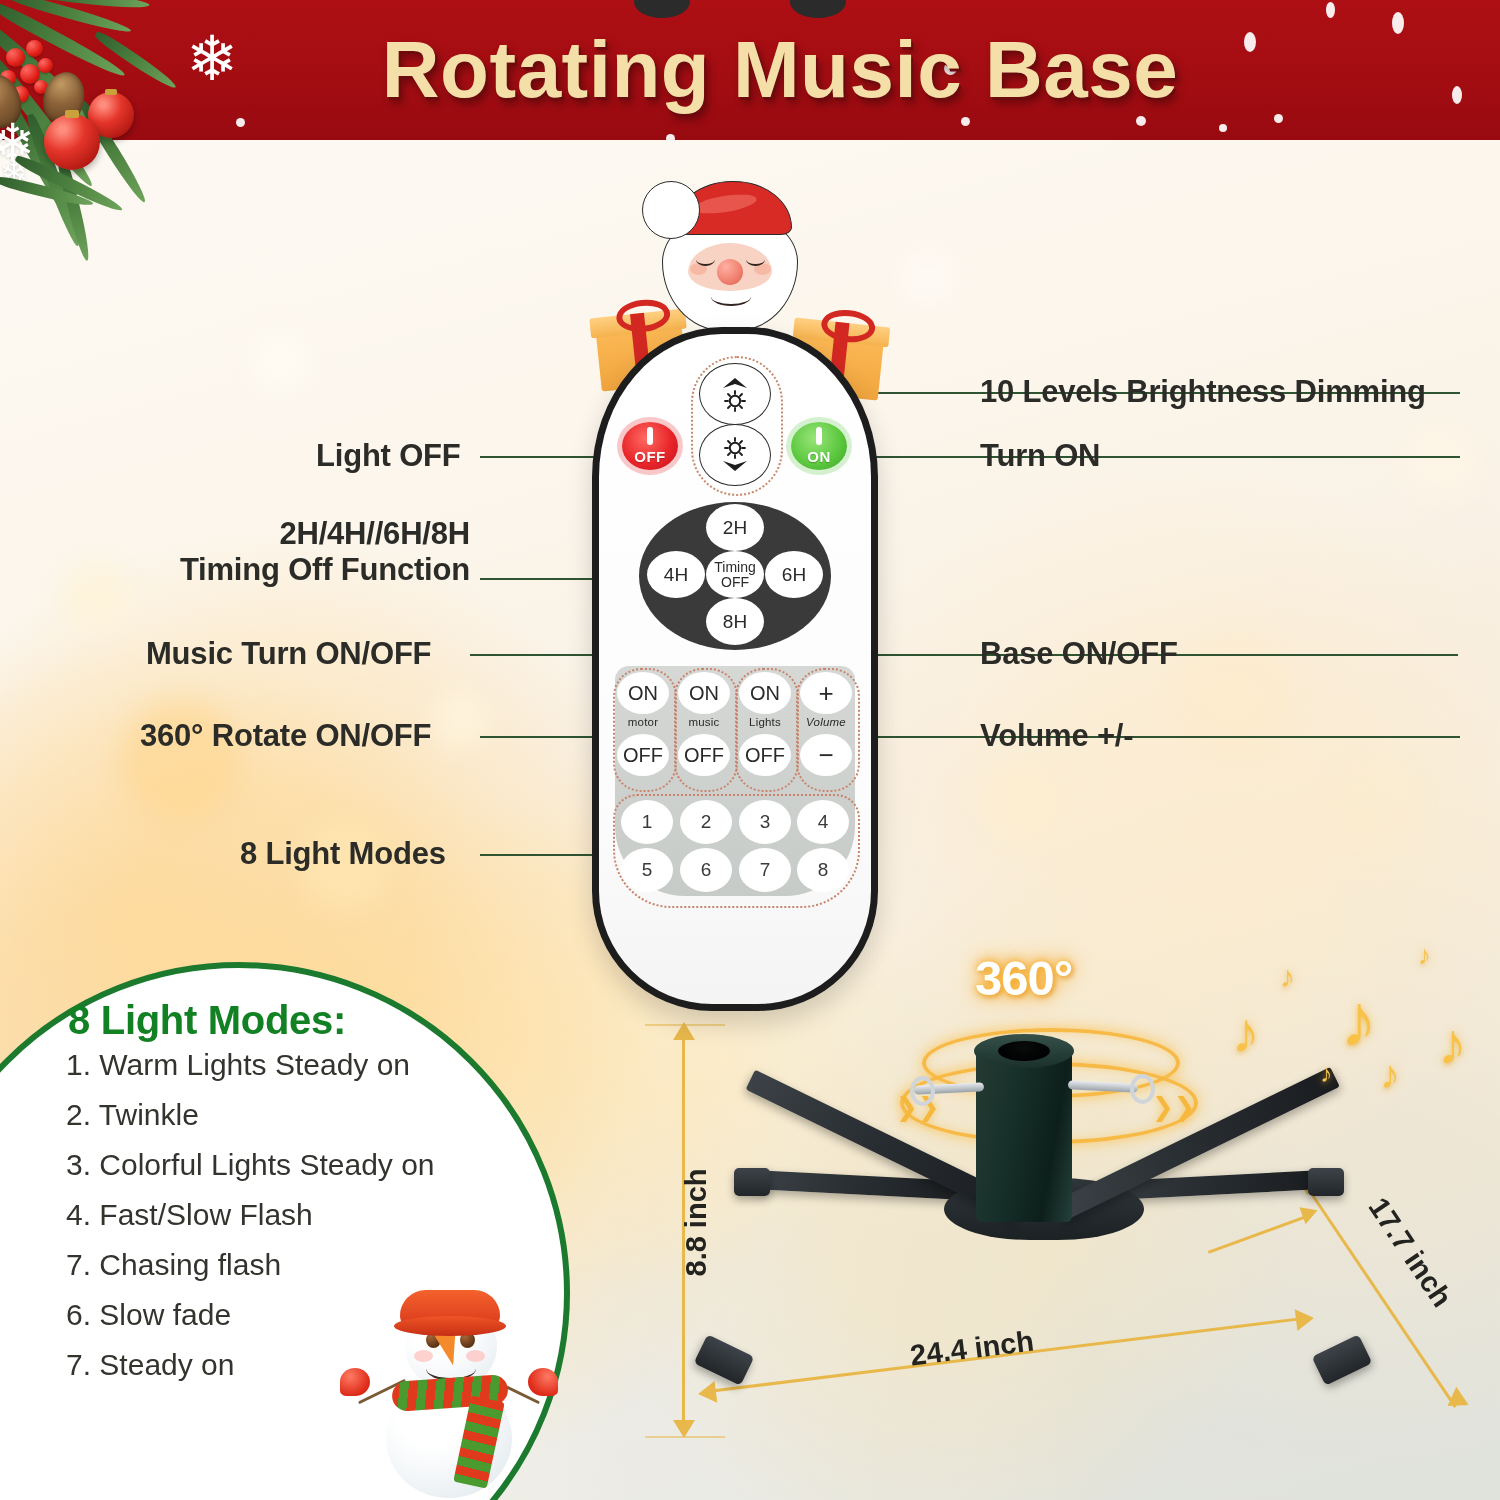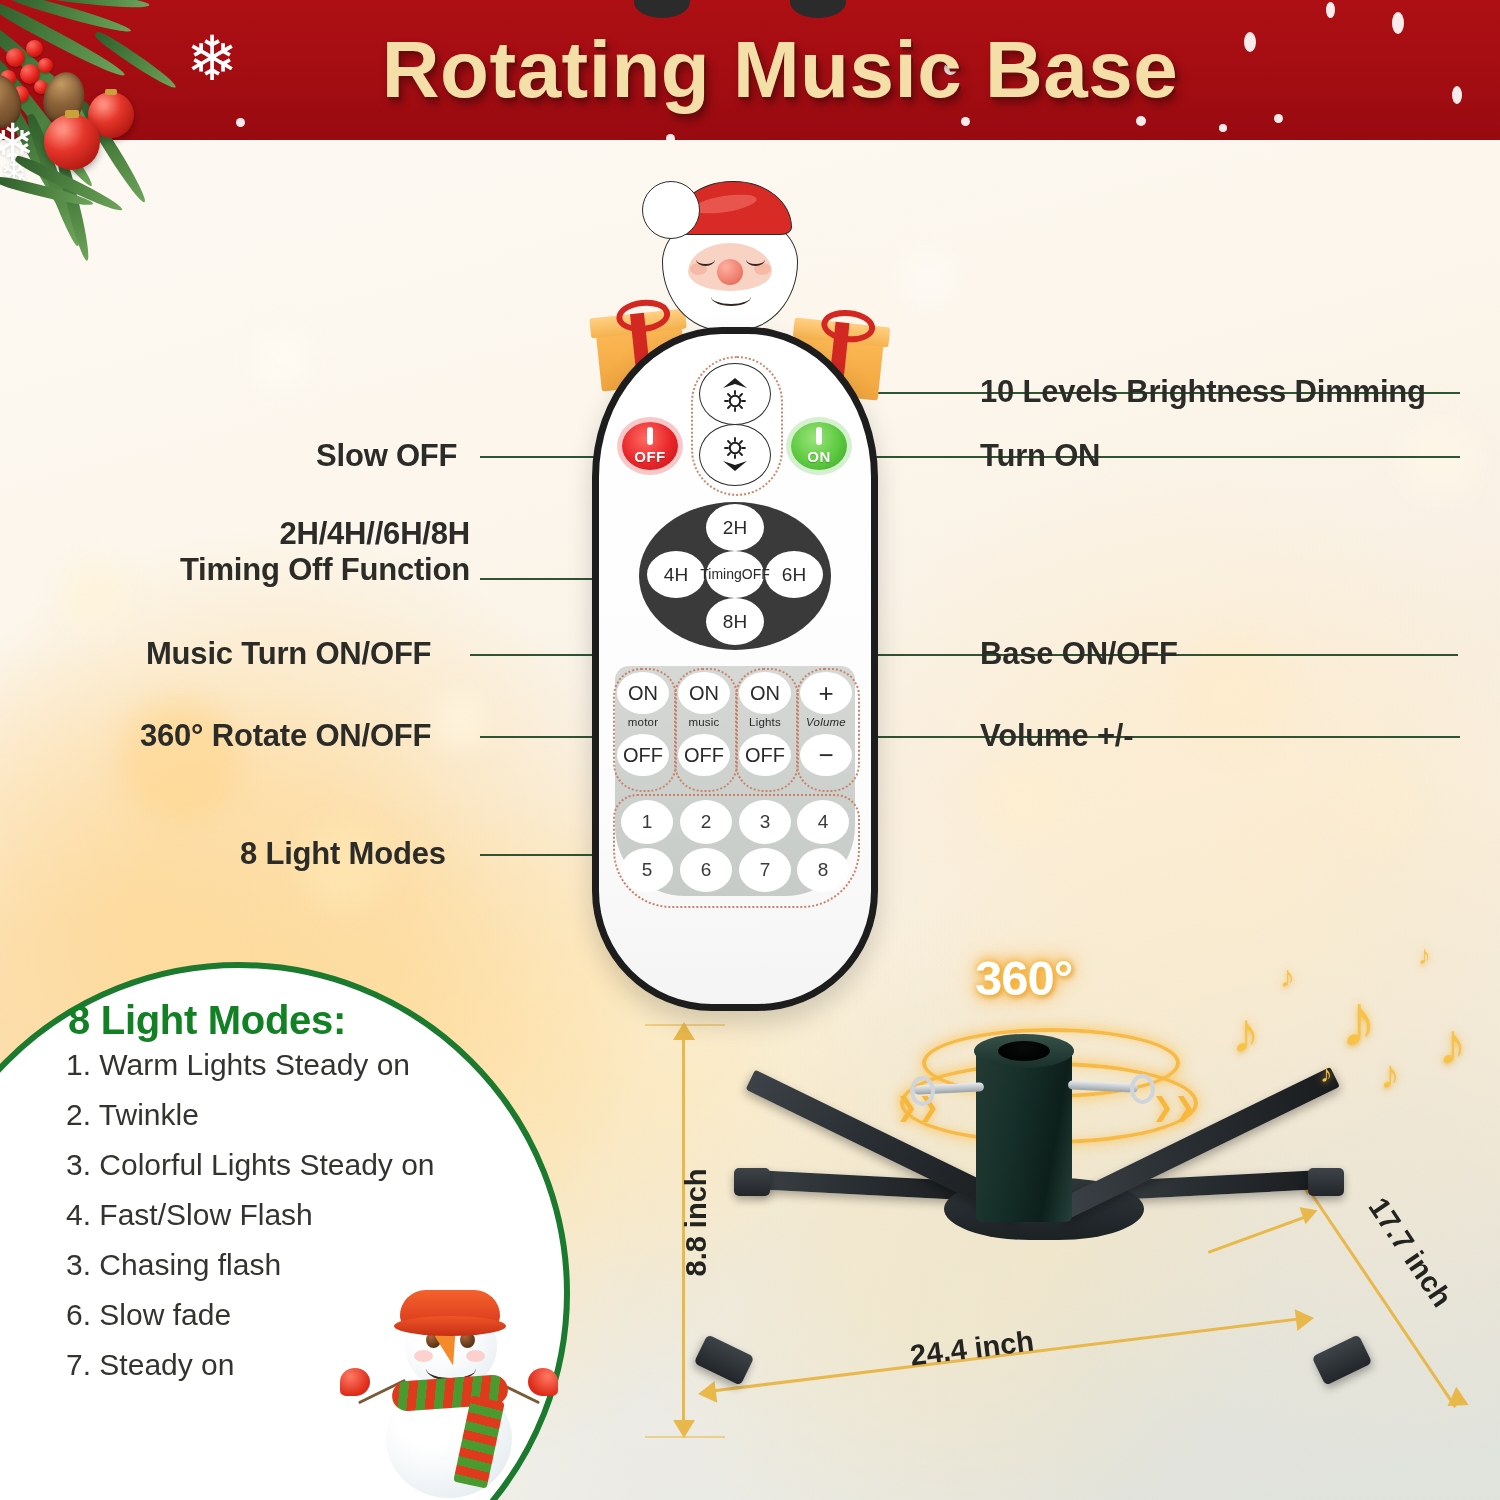--- a/index.html
+++ b/index.html
@@ -321,21 +321,21 @@
   <div class="leader" style="left:480px;top:456px;width:200px;"></div>
   <div class="leader" style="left:480px;top:578px;width:190px;"></div>
   <div class="leader" style="left:470px;top:654px;width:230px;"></div>
   <div class="leader" style="left:698px;top:654px;width:2px;height:36px;"></div>
   <div class="leader" style="left:768px;top:654px;width:690px;"></div>
   <div class="leader" style="left:768px;top:654px;width:2px;height:36px;"></div>
   <div class="leader" style="left:480px;top:736px;width:200px;"></div>
   <div class="leader" style="left:840px;top:736px;width:620px;"></div>
   <div class="leader" style="left:480px;top:854px;width:190px;"></div>
 
-  <div class="lbl" style="left:316px;top:438px;">Slow OFF</div>
+  <div class="lbl" style="left:316px;top:438px;">Light OFF</div>
   <div class="lbl two" style="left:130px;top:516px;width:340px;">
     <div>2H/4H//6H/8H</div>
     <div>Timing Off Function</div>
   </div>
   <div class="lbl" style="left:146px;top:636px;">Music Turn ON/OFF</div>
   <div class="lbl" style="left:140px;top:718px;">360° Rotate ON/OFF</div>
   <div class="lbl" style="left:240px;top:836px;">8 Light Modes</div>
 
   <div class="lbl" style="left:980px;top:374px;">10 Levels Brightness Dimming</div>
   <div class="lbl" style="left:980px;top:438px;">Turn ON</div>
@@ -388,21 +388,21 @@
     </div>
     <div class="pwr pwr-on" style="left:192px;top:88px;">
       <span>ON</span>
     </div>
 
     <div class="timer-oval" style="left:40px;top:168px;width:192px;height:148px;"></div>
     <div class="tbtn" style="left:107px;top:170px;width:58px;height:47px;">2H</div>
     <div class="tbtn" style="left:48px;top:217px;width:58px;height:47px;">4H</div>
     <div class="tbtn" style="left:166px;top:217px;width:58px;height:47px;">6H</div>
     <div class="tbtn" style="left:107px;top:264px;width:58px;height:47px;text-align:center;">8H</div>
-    <div class="tbtn small" style="left:107px;top:217px;width:58px;height:47px;flex-direction:row;">
+    <div class="tbtn small" style="left:107px;top:217px;width:58px;height:47px;flex-direction:column;">
       <span>Timing</span>
       <span>OFF</span>
     </div>
 
     <div class="grp-panel" style="left:16px;top:332px;width:240px;height:230px;border-radius:14px 14px 70px 70px;"></div>
 
     <div class="grp" style="left:14px;top:334px;width:60px;height:120px;"></div>
     <div class="gbtn" style="left:18px;top:338px;width:52px;height:42px;">ON</div>
     <div class="glabel" style="left:14px;top:382px;width:60px;">motor</div>
     <div class="gbtn" style="left:18px;top:400px;width:52px;height:42px;">OFF</div>
@@ -433,21 +433,21 @@
     <div class="mbtn" style="left:198px;top:514px;width:52px;height:44px;">8</div>
   </div>
 
   <div class="gcircle"></div>
   <div class="modes-head">8 Light Modes:</div>
   <ul class="modes-list">
     <li>1. Warm Lights Steady on</li>
     <li>2. Twinkle</li>
     <li>3. Colorful Lights Steady on</li>
     <li>4. Fast/Slow Flash</li>
-    <li>3. Chasing flash</li>
+    <li>7. Chasing flash</li>
     <li>6. Slow fade</li>
     <li>7. Steady on</li>
   </ul>
 
   <div class="snowman">
     <div class="sn-arm" style="left:24px;top:118px;transform:rotate(-26deg);"></div>
     <div class="sn-arm" style="left:158px;top:118px;transform:rotate(26deg);"></div>
     <div class="sn-mit" style="left:8px;top:96px;"></div>
     <div class="sn-mit" style="left:196px;top:96px;transform:scaleX(-1);"></div>
     <div class="sn-bot"></div>

